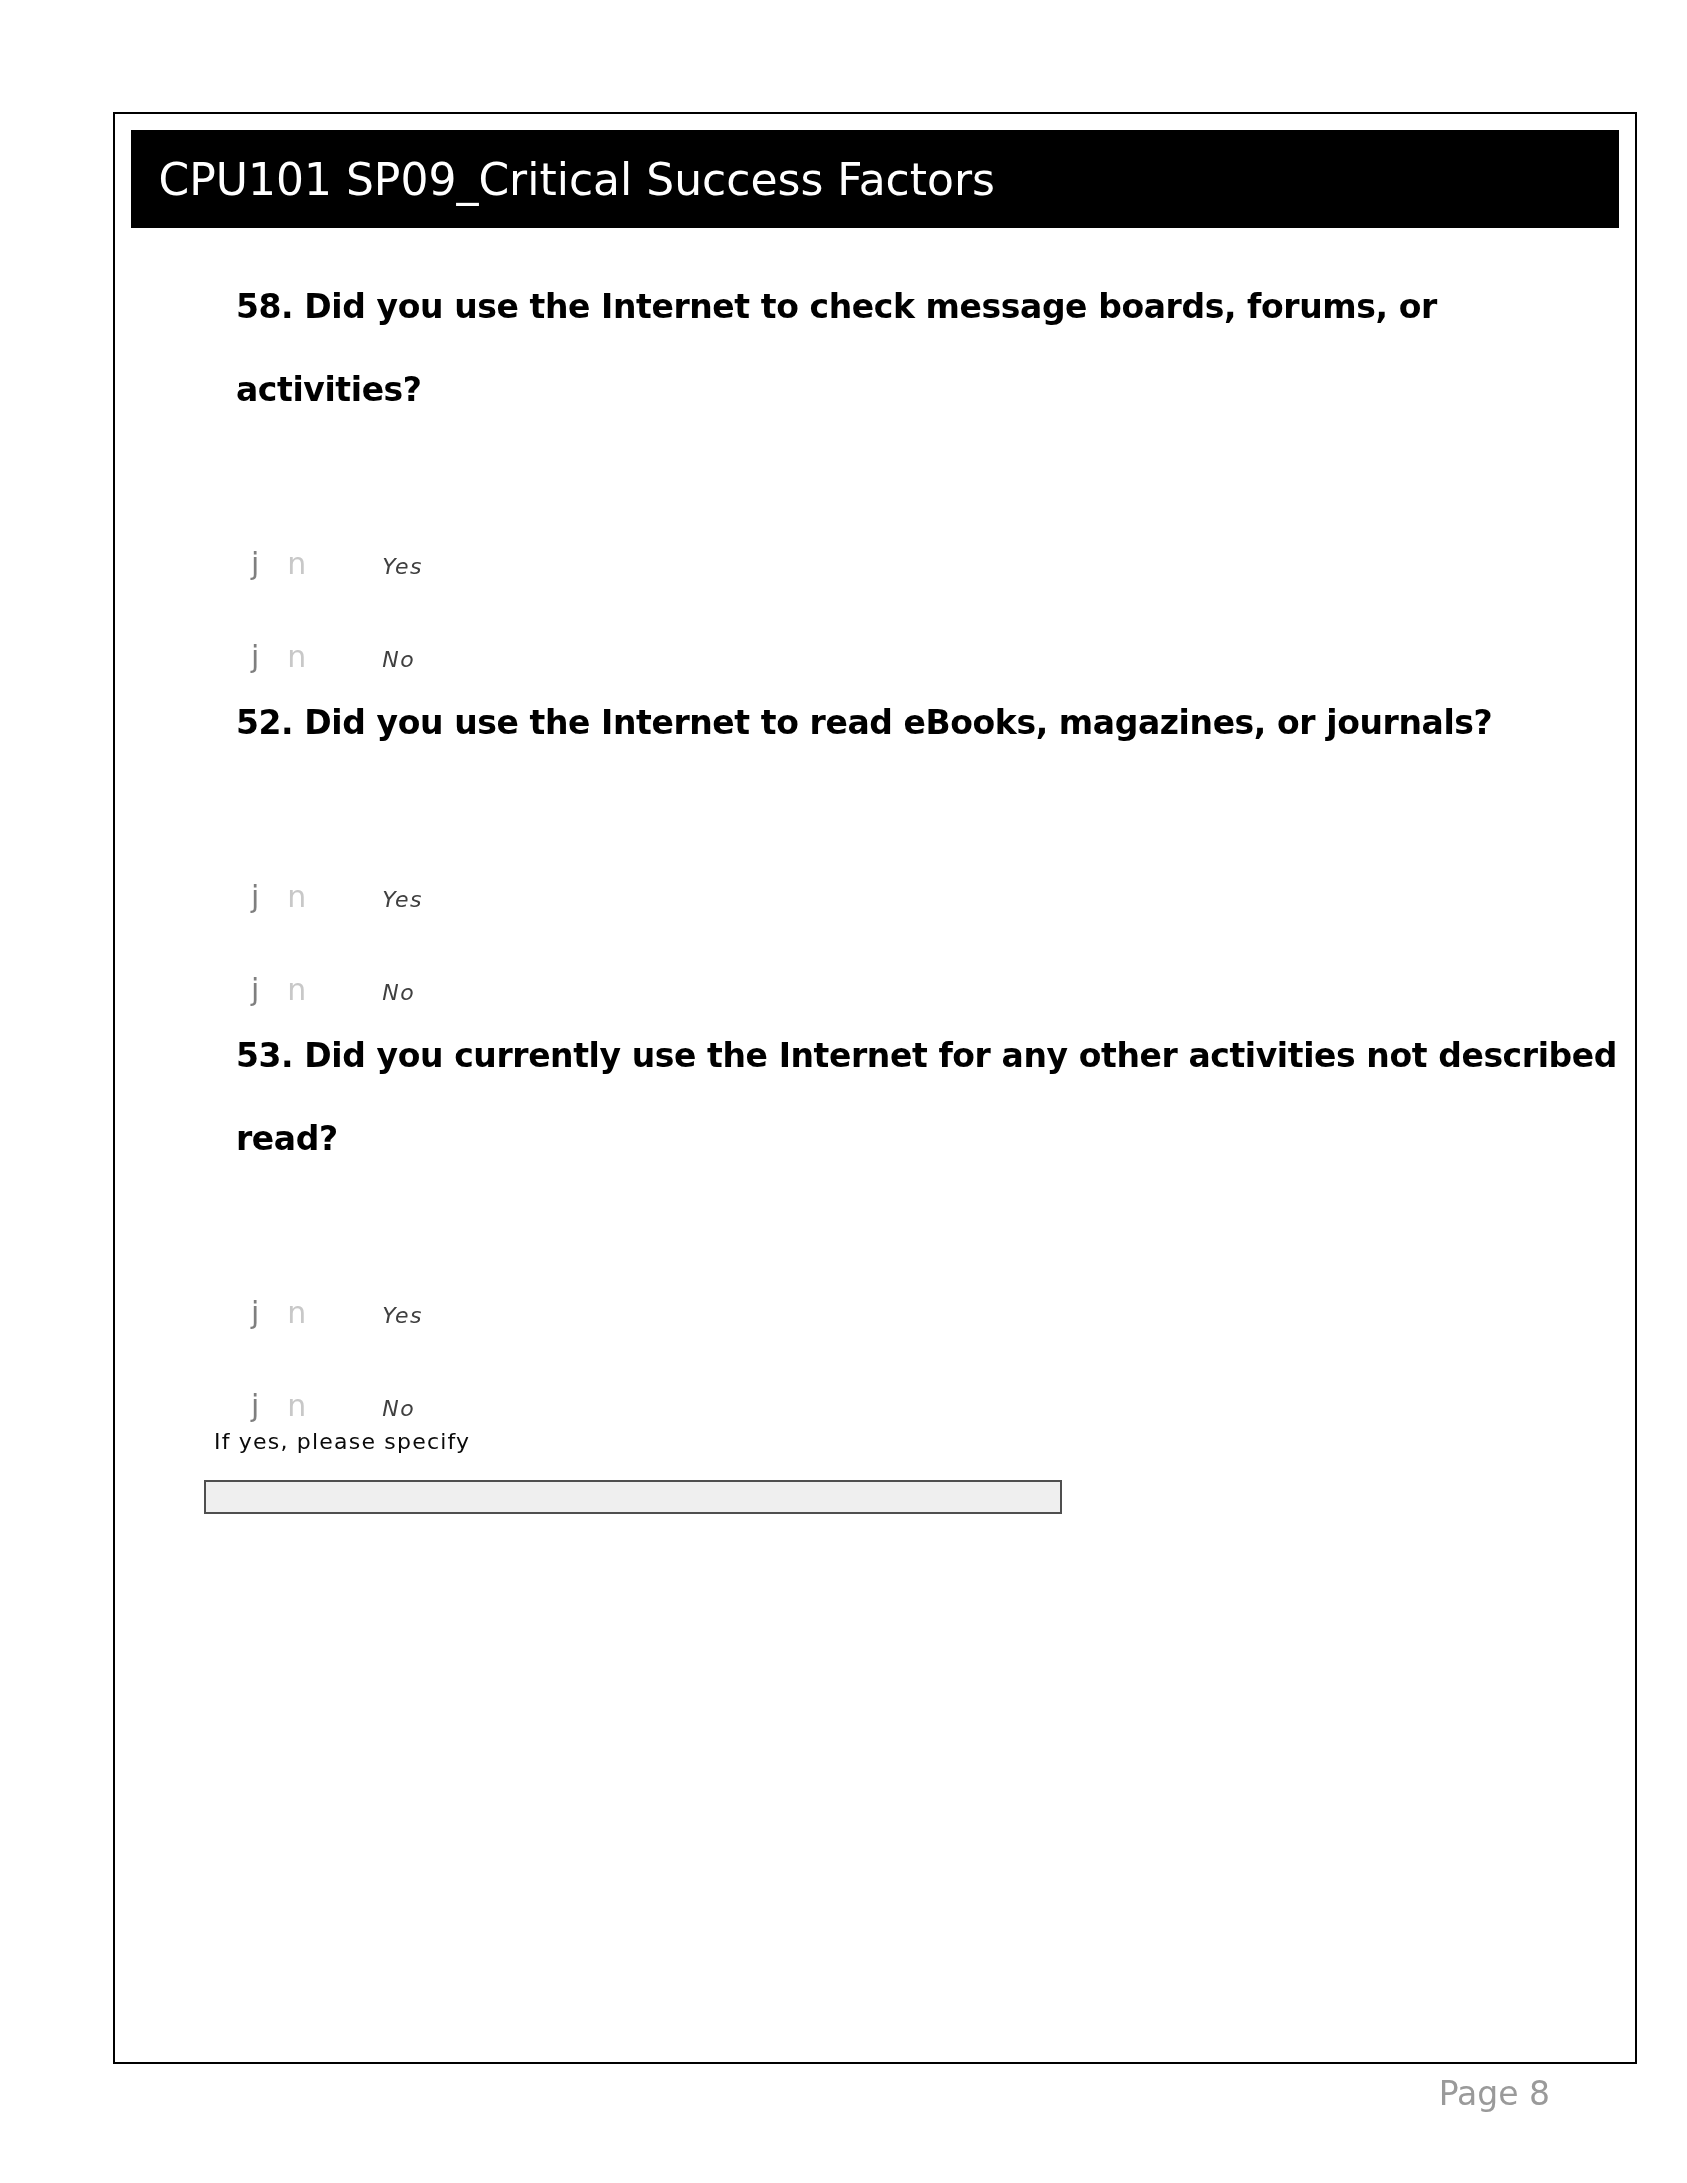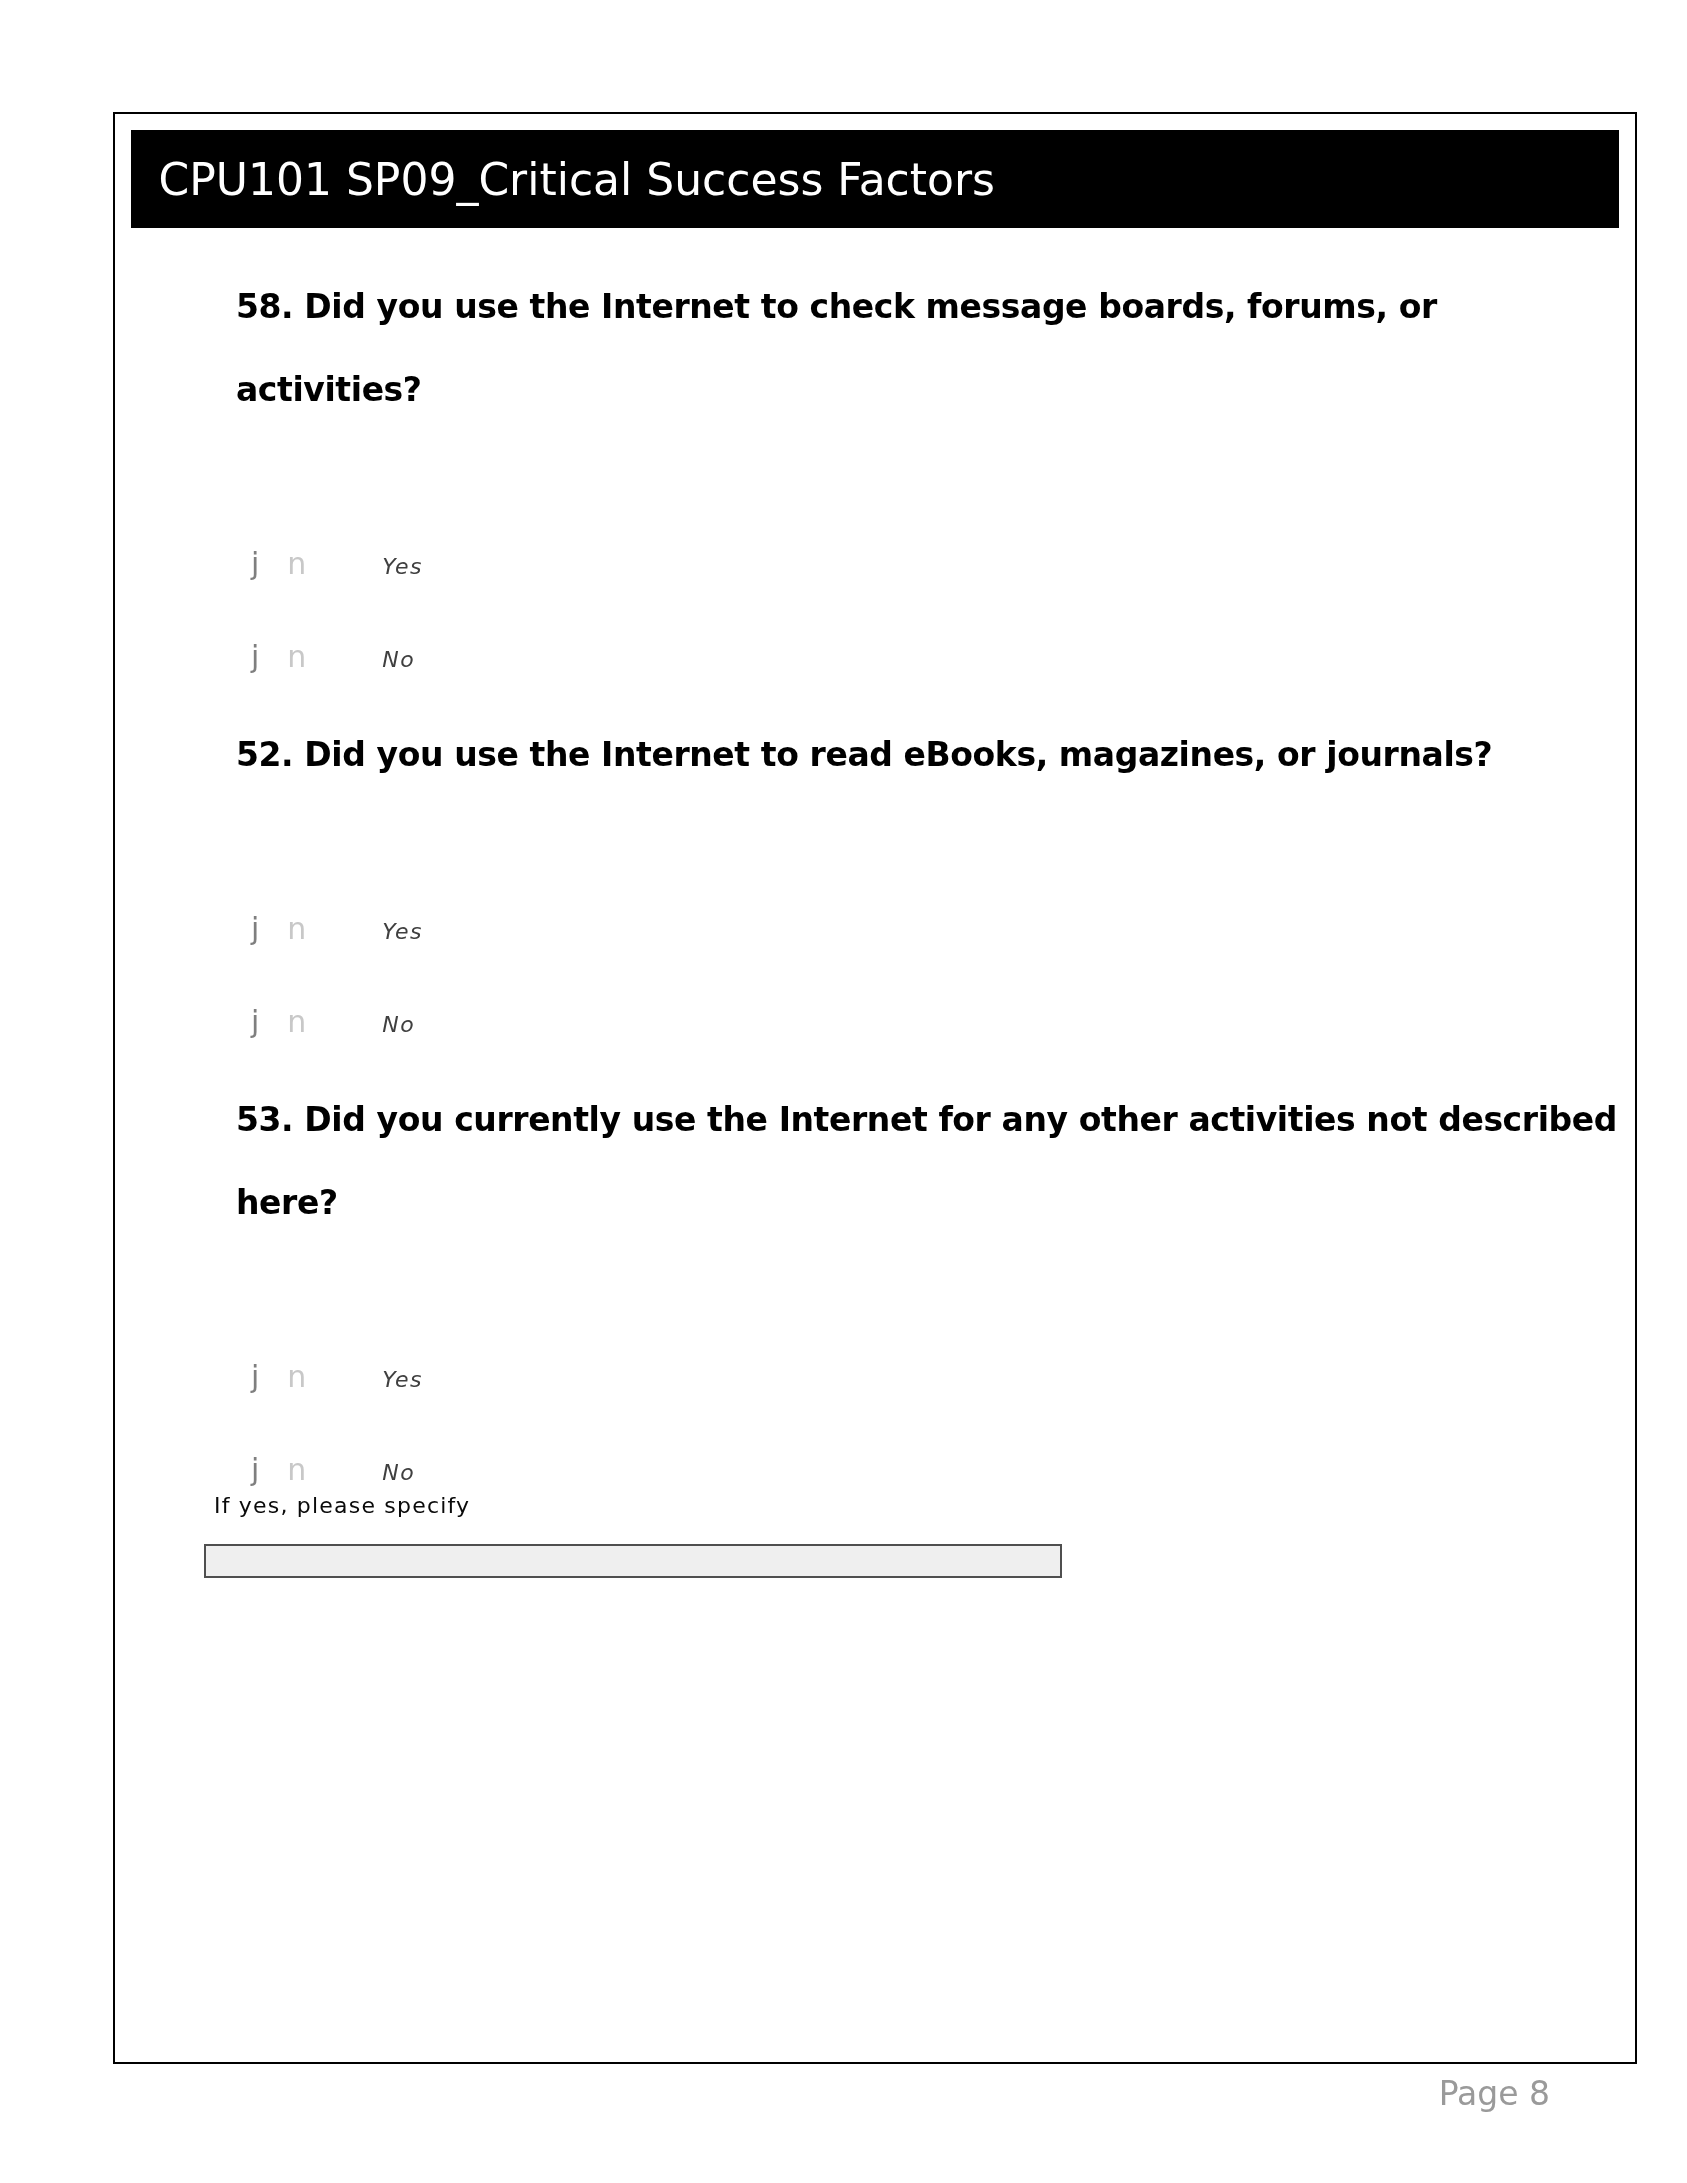--- a/index.html
+++ b/index.html
@@ -40,21 +40,21 @@
     color:var(--header_text,#fff);
     font-size:44px;
     font-weight:400;
     white-space:nowrap;
   }
   .content{
     padding-left:73px;
     padding-right:16.5px;
   }
   .question{
-    margin-top:64px;
+    margin-top:32px;
     font-size:33px;
     font-weight:700;
     line-height:51px;
     letter-spacing:-0.4px;
     color:var(--question_text,#000);
   }
   .question.first{margin-top:5px;}
   .q-line{white-space:nowrap;}
   .option{
     margin-top:23px;
@@ -139,21 +139,21 @@
       <span class="radio-glyph"><span class="gj">j</span><span class="gn">n</span></span>
       <span class="option-label">Yes</span>
     </div>
     <div class="option">
       <span class="radio-glyph"><span class="gj">j</span><span class="gn">n</span></span>
       <span class="option-label">No</span>
     </div>
 
     <div class="question">
       <div class="q-line">53. Did you currently use the Internet for any other activities not described</div>
-      <div class="q-line">here?</div>
+      <div class="q-line">read?</div>
     </div>
     <div class="option">
       <span class="radio-glyph"><span class="gj">j</span><span class="gn">n</span></span>
       <span class="option-label">Yes</span>
     </div>
     <div class="option">
       <span class="radio-glyph"><span class="gj">j</span><span class="gn">n</span></span>
       <span class="option-label">No</span>
     </div>
 

